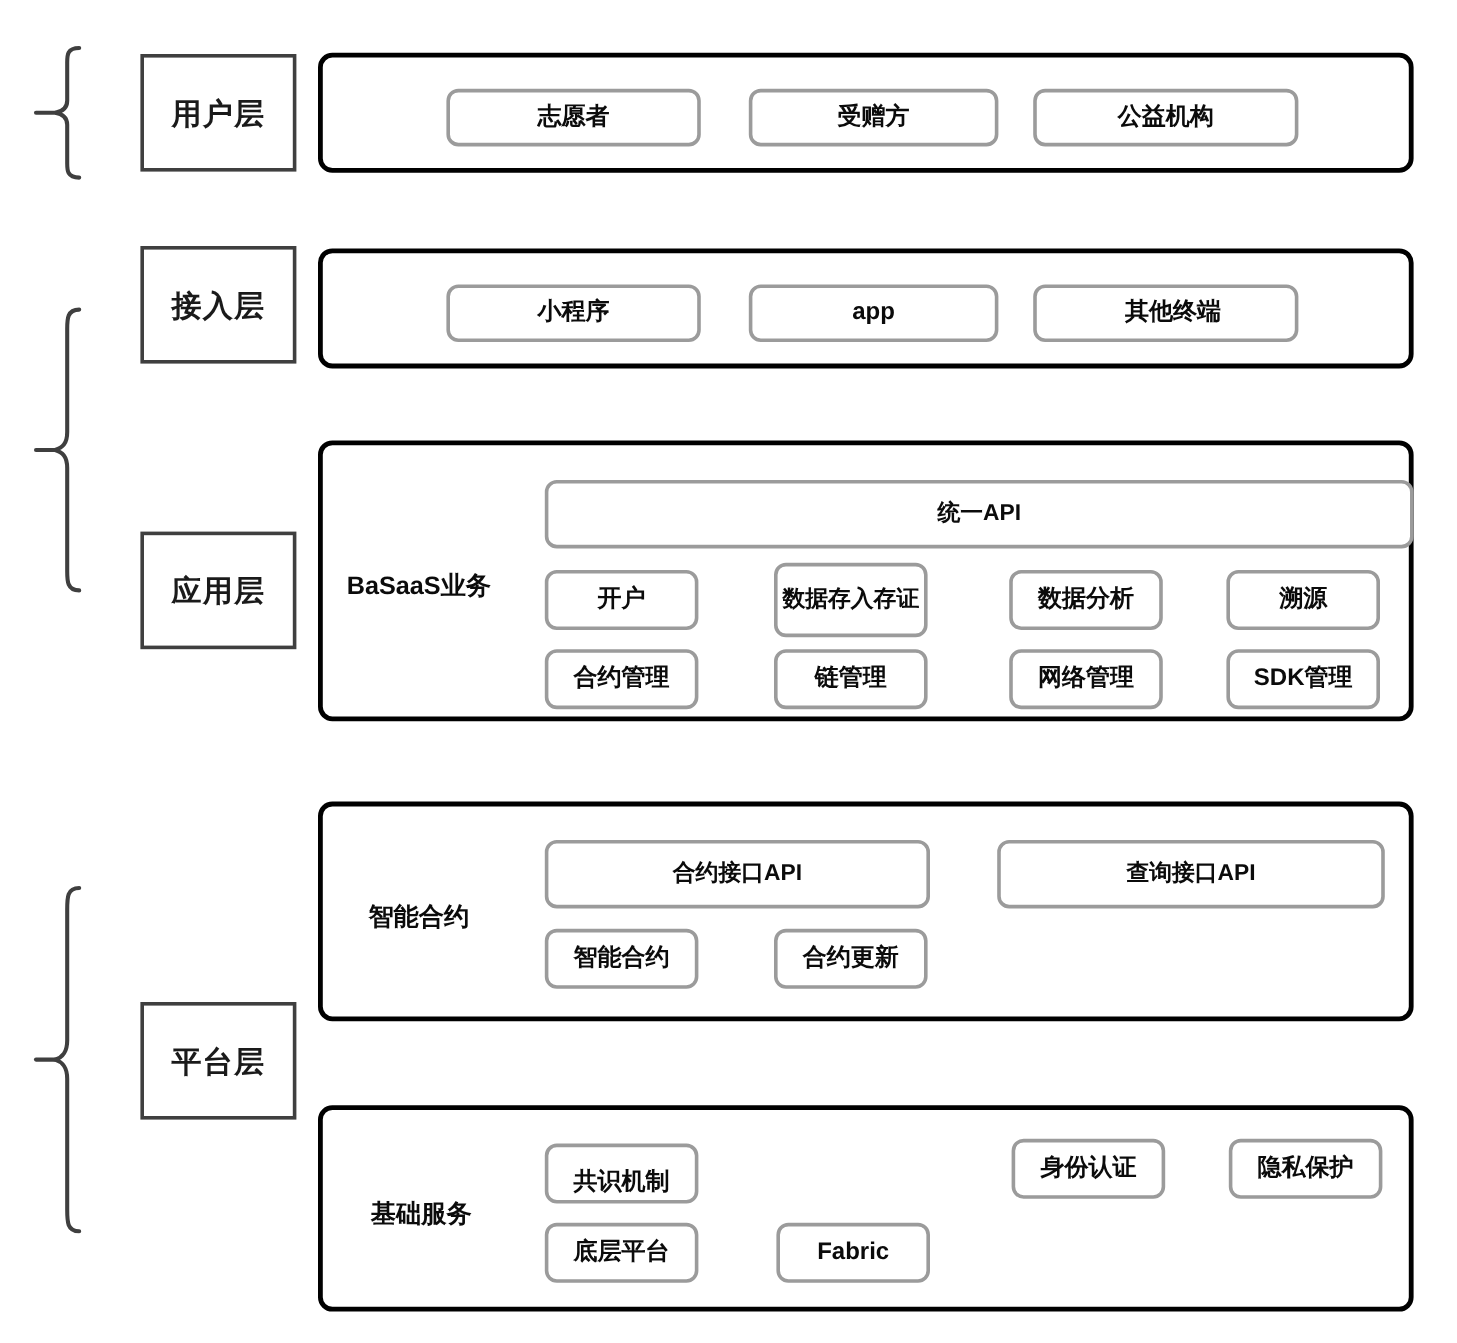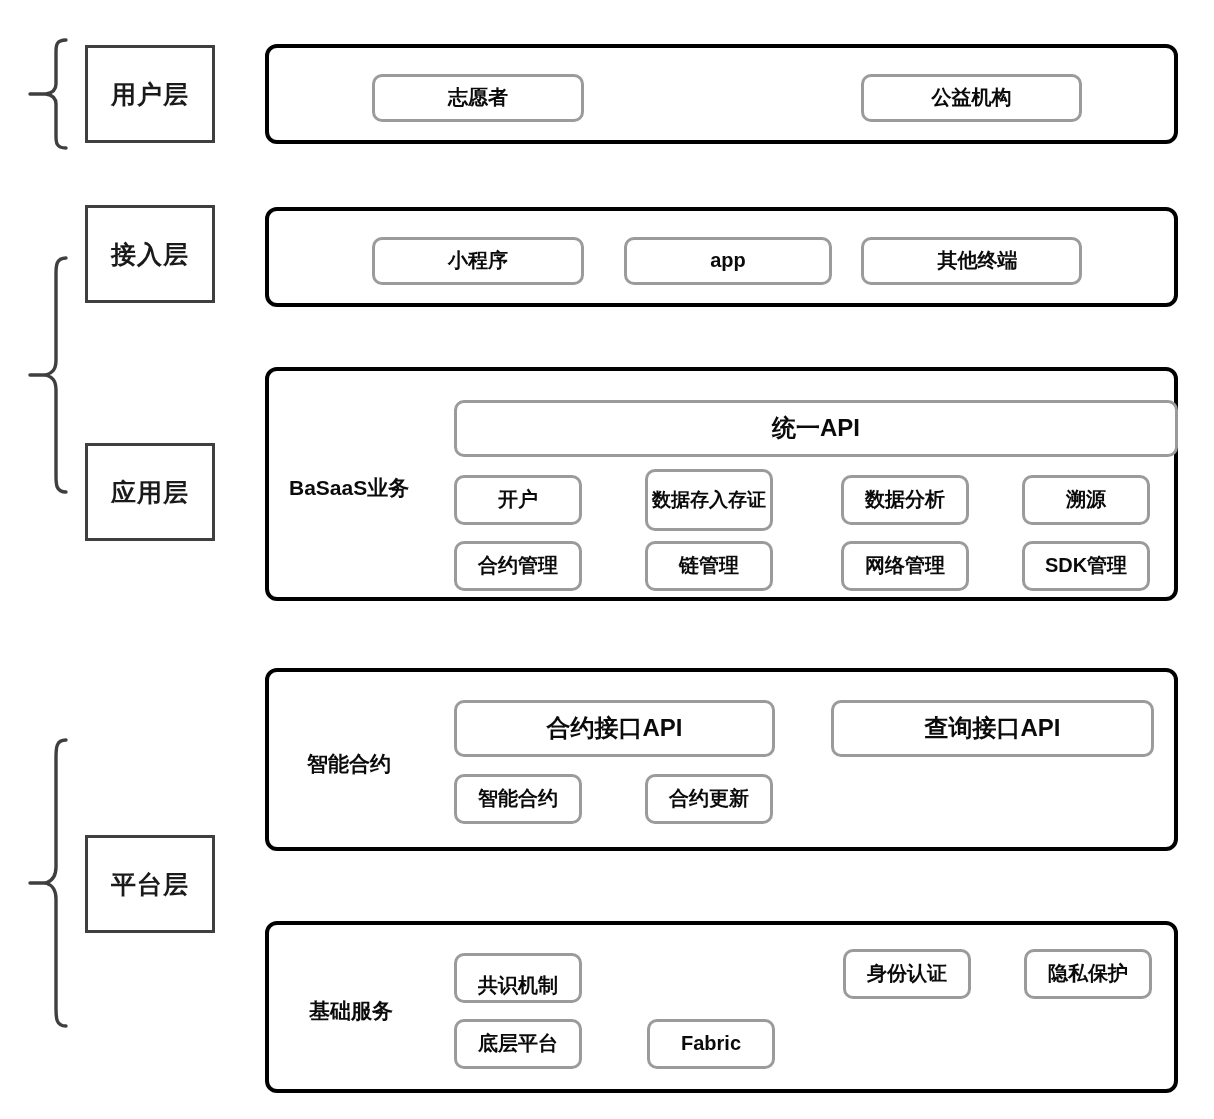--- a/index.html
+++ b/index.html
@@ -28,20 +28,21 @@
     box-sizing: border-box;
     border: 3px solid #3f3f3f;
     background: #ffffff;
     display: flex;
     align-items: center;
     justify-content: center;
     font-size: 25px;
     font-weight: bold;
     color: #1a1a1a;
     letter-spacing: 1px;
+    margin-left: 32px;
   }
 
   
   .panel {
     position: absolute;
     box-sizing: border-box;
     border: 4px solid #000000;
     border-radius: 12px;
     background: #ffffff;
   }
@@ -57,21 +58,21 @@
     align-items: center;
     justify-content: center;
     text-align: center;
     font-size: 20px;
     font-weight: bold;
     color: #0b0b0b;
     line-height: 1.18;
     padding: 2px 4px;
   }
   .cell.small { font-size: 19px; }
-  .cell.wide  { font-size: 24px; }
+  .cell.wide  { font-size: 19px; }
 
   
   .section-label {
     position: absolute;
     font-size: 21px;
     font-weight: bold;
     color: #0b0b0b;
     white-space: nowrap;
     display: flex;
   }
@@ -120,20 +121,23 @@
   </div>
 
   <div class="layer-label-box" style="left:85px; top:835px; width:130px; height:98px;">
     <span>平台层</span>
   </div>
 
   <div class="panel" style="left:265px; top:44px; width:913px; height:100px;">
     <div class="cell" style="left:103px; top:26px; width:212px; height:48px;text-align:center;">
       <span>志愿者</span>
     </div>
+    <div class="cell" style="left:355px; top:26px; width:208px; height:48px;">
+      <span>受赠方</span>
+    </div>
     <div class="cell" style="left:592px; top:26px; width:221px; height:48px;">
       <span>公益机构</span>
     </div>
   </div>
 
   <div class="panel" style="left:265px; top:207px; width:913px; height:100px;">
     <div class="cell" style="left:103px; top:26px; width:212px; height:48px;">
       <span>小程序</span>
     </div>
     <div class="cell" style="left:355px; top:26px; width:208px; height:48px;">

